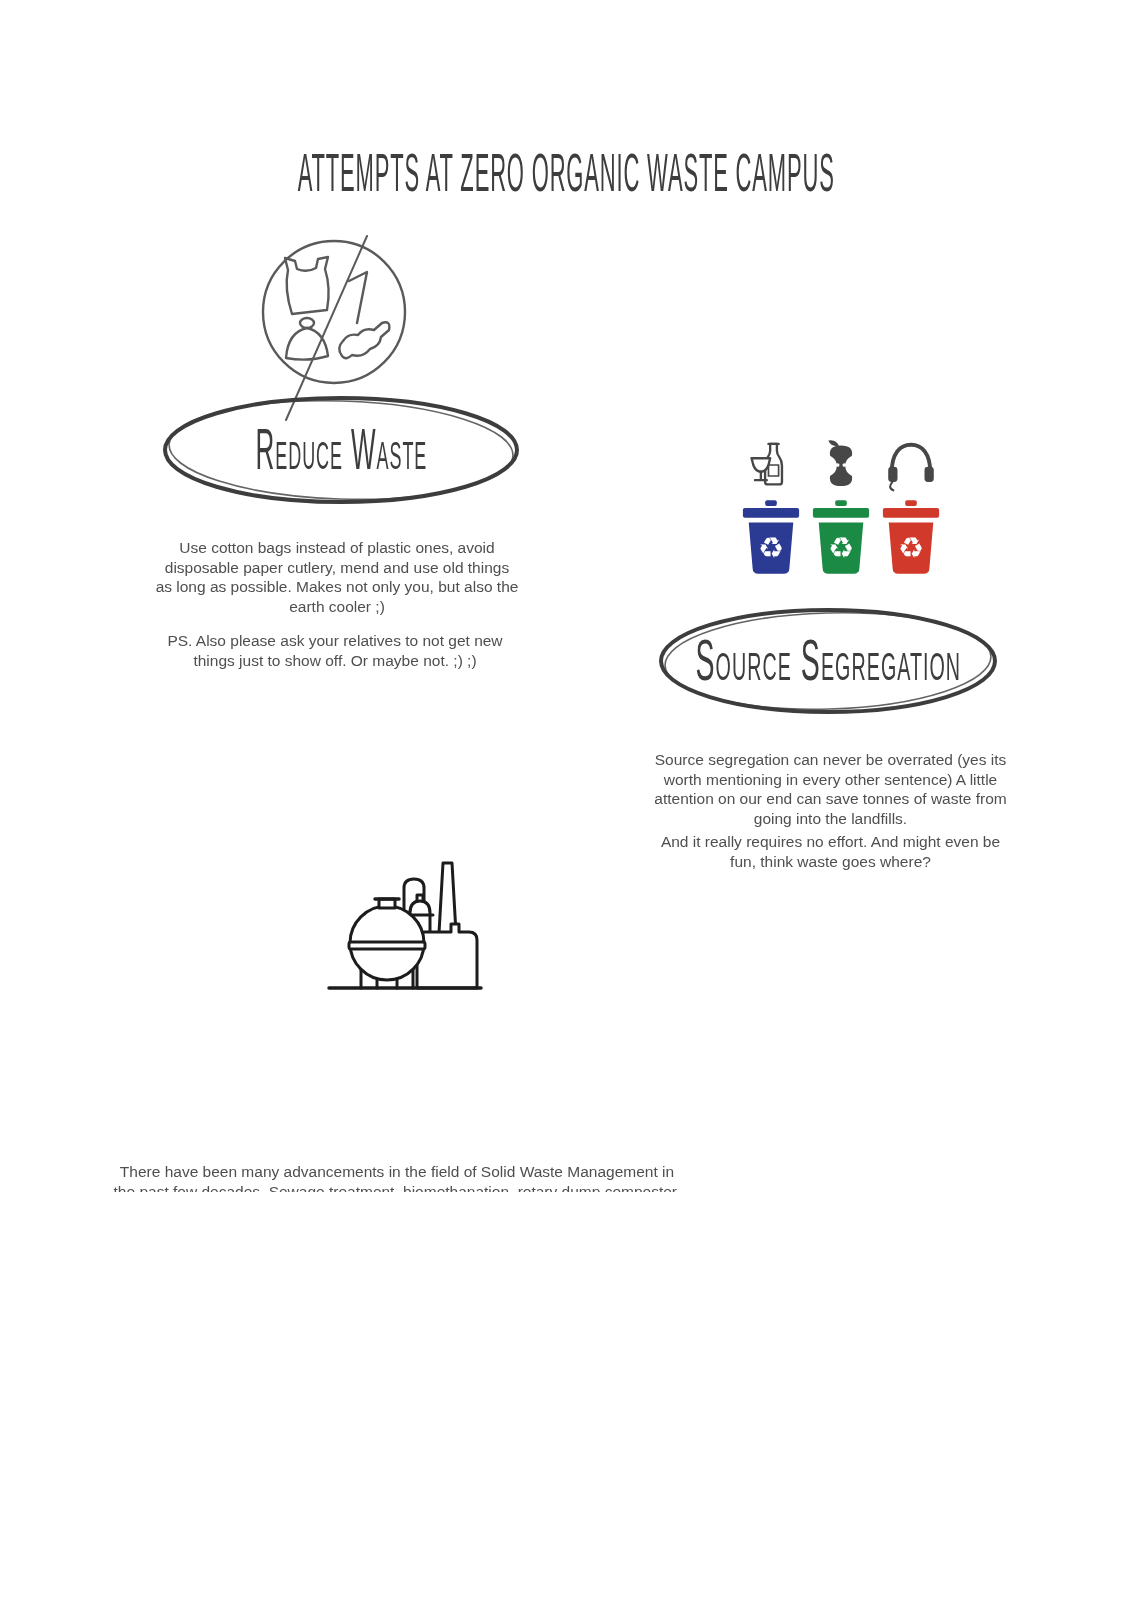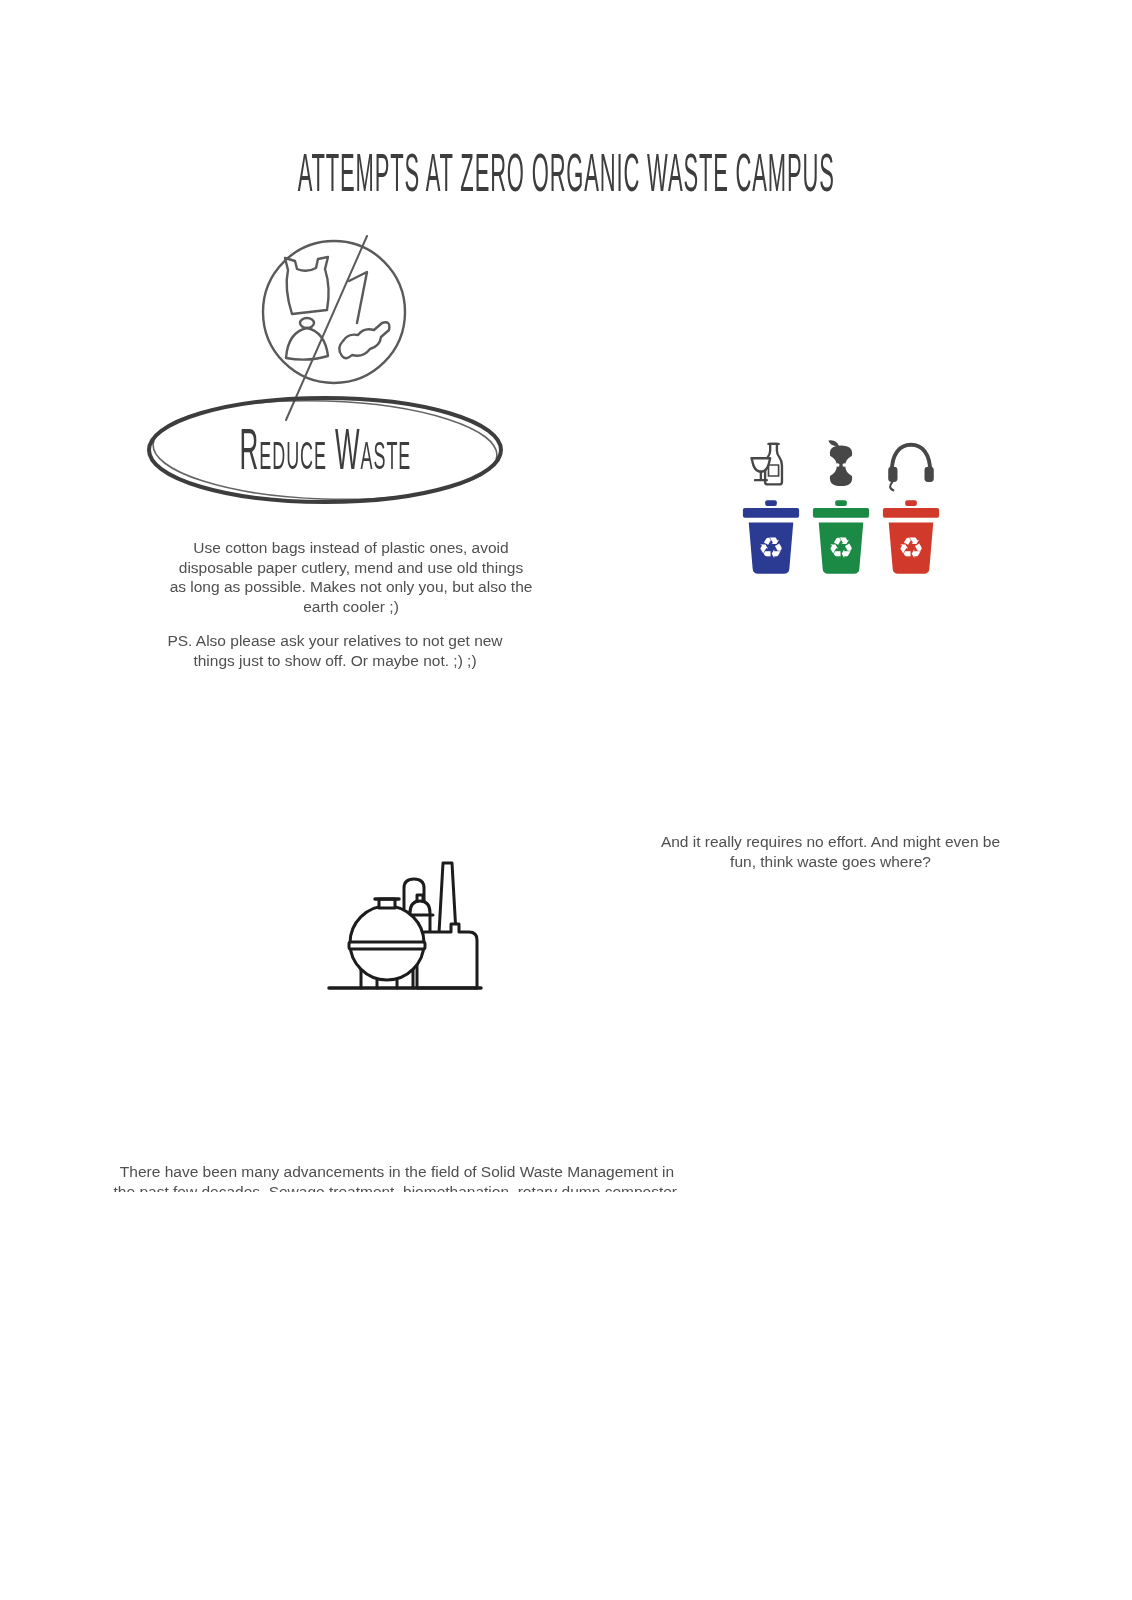--- a/index.html
+++ b/index.html
@@ -53,29 +53,29 @@
   <svg class="abs" style="left:250px;top:226px" width="170" height="196" viewBox="0 0 170 196">
     <circle class="sketch" cx="84" cy="86" r="71"></circle>
     <path class="sketch" d="M38 44 L35 32 L45 35 L47 43 Q57 47 66 42 L68 33 L78 31 L75 43 Q81 62 77 84 L42 88 Q34 63 38 44 Z"></path>
     <path class="sketch" d="M99 55 L117 46 L107 97"></path>
     <path class="sketch" d="M36 132 Q38 106 57 102 Q75 106 78 130 Q58 136 36 132 Z"></path>
     <ellipse class="sketch" cx="57" cy="97" rx="7" ry="5"></ellipse>
     <path class="sketch" d="M92 130 Q86 122 93 115 Q98 107 108 109 Q114 101 124 104 L132 97 Q141 94 139 104 L131 111 Q130 120 120 123 Q113 132 102 129 Q96 135 92 130 Z"></path>
     <line class="sketch" style="stroke-width:2" x1="117" y1="10" x2="36" y2="194"></line>
   </svg>
 
-  <section class="abs oval-wrap" style="left:144px;top:392px;width:362px;height:116px">
+  <section class="abs oval-wrap" style="left:160px;top:392px;width:362px;height:116px">
     <svg class="oval-svg" viewBox="0 0 362 116" preserveAspectRatio="none">
       <ellipse class="oval-main" cx="181" cy="58" rx="176" ry="52"></ellipse>
       <ellipse class="oval-sketch" cx="181" cy="58" rx="172" ry="49" transform="rotate(1.8 181 58)"></ellipse>
     </svg>
     <div class="hand sc oval-label h-reduce">Reduce Waste</div>
   </section>
 
-  <div class="abs body-text" style="left:116px;top:538px;width:470px">Use cotton bags instead of plastic ones, avoid
+  <div class="abs body-text" style="left:102px;top:538px;width:470px">Use cotton bags instead of plastic ones, avoid
 disposable paper cutlery, mend and use old things
 as long as possible. Makes not only you, but also the
 earth cooler ;)</div>
   <div class="abs body-text" style="left:100px;top:631px;width:470px">PS. Also please ask your relatives to not get new
 things just to show off. Or maybe not. ;) ;)</div>
 
   <div class="abs bins-row" style="left:740px;top:437px">
 
     <div class="bin-col">
       <svg width="54" height="56" viewBox="0 0 64 64">
@@ -124,21 +124,32 @@
         <g fill="#d13a2b">
           <rect x="26" y="1" width="12" height="6" rx="2"></rect>
           <rect x="3" y="9" width="58" height="10" rx="2"></rect>
           <path d="M9 24 H55 L51 71 Q51 77 45 77 H19 Q13 77 13 71 Z"></path>
         </g>
         <text class="recycle-glyph" x="32" y="61" text-anchor="middle">♻</text>
       </svg>
     </div>
   </div>
 
+  <section class="abs oval-wrap" style="left:656px;top:604px;width:345px;height:114px">
+    <svg class="oval-svg" viewBox="0 0 345 114" preserveAspectRatio="none">
+      <ellipse class="oval-main" cx="172" cy="57" rx="167" ry="51"></ellipse>
+      <ellipse class="oval-sketch" cx="172" cy="57" rx="163" ry="48" transform="rotate(-1.6 172 57)"></ellipse>
+    </svg>
+    <div class="hand sc oval-label h-source">Source Segregation</div>
+  </section>
 
+  <div class="abs body-text" style="left:608px;top:750px;width:445px">Source segregation can never be overrated (yes its
+worth mentioning in every other sentence) A little
+attention on our end can save tonnes of waste from
+going into the landfills.</div>
   <div class="abs body-text" style="left:608px;top:832px;width:445px">And it really requires no effort. And might even be
 fun, think waste goes where?</div>
 
   <svg class="abs" style="left:325px;top:843px" width="160" height="148" viewBox="0 0 160 148">
     <path class="machine machine-fill" d="M118 20 L127 20 L131 90 L114 90 Z"></path>
     <path class="machine machine-fill" d="M79 92 V45 Q79 36 89 36 Q99 36 99 45 V92 Z"></path>
     <path class="machine machine-fill" d="M92 58 V52 H98 V58"></path>
     <path class="machine machine-fill" d="M85 92 V70 Q85 58 95 58 Q105 58 105 70 V92 Z"></path>
     <line class="machine" x1="82" y1="72" x2="108" y2="72"></line>
     <path class="machine machine-fill" d="M92 145 V97 Q92 89 100 89 H126 V81 H134 V89 H144 Q152 89 152 97 V145 Z"></path>

